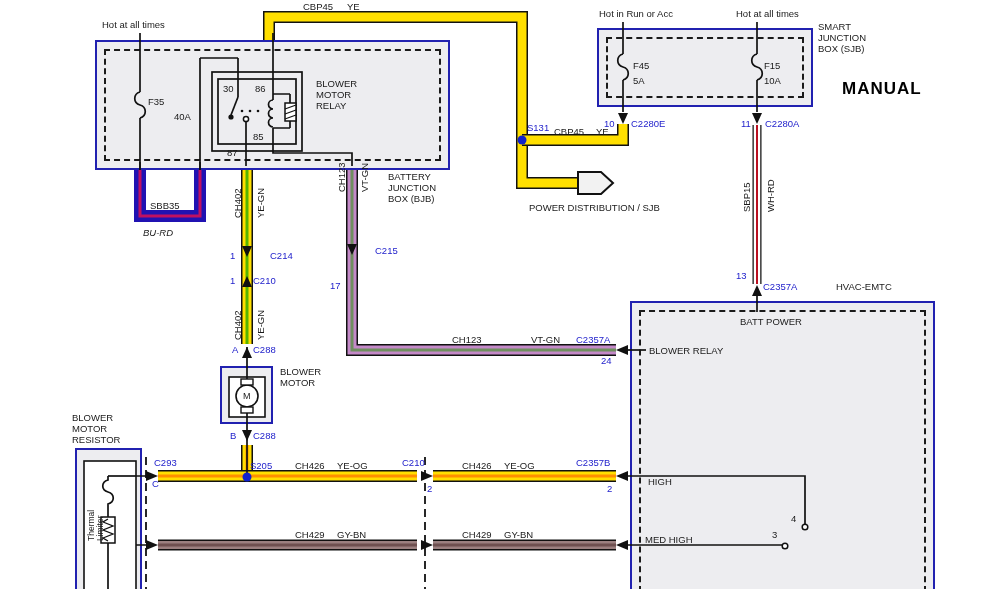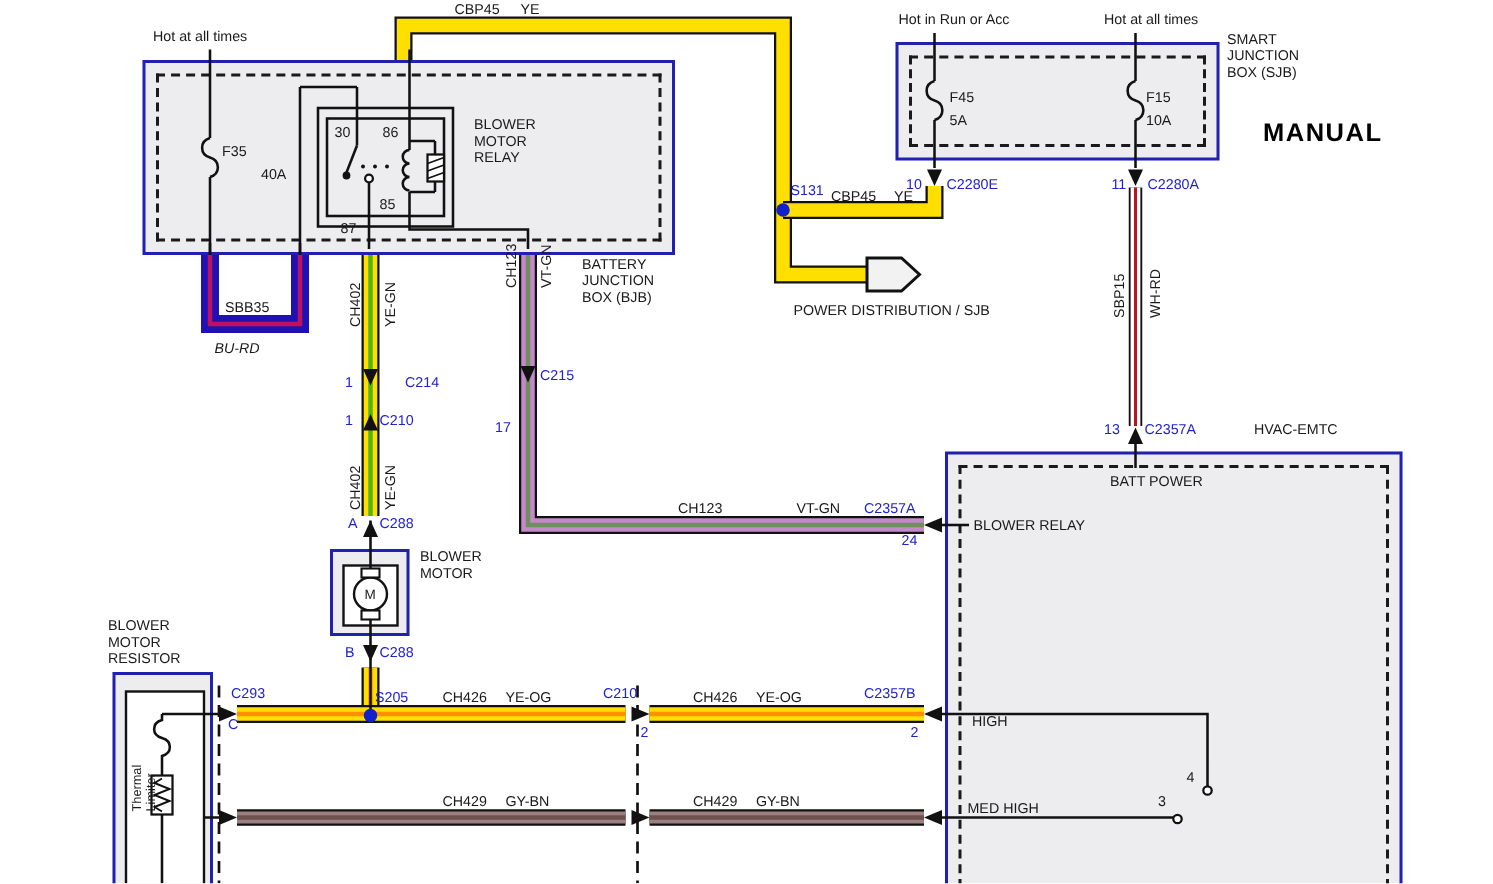--- a/index.html
+++ b/index.html
@@ -226,21 +226,21 @@
   <div class="manual" style="left:842px;top:79px;">MANUAL</div>
   <div class="lbl" style="left:633px;top:60px;">F45</div>
   <div class="lbl" style="left:633px;top:75px;">5A</div>
   <div class="lbl" style="left:764px;top:60px;">F15</div>
   <div class="lbl" style="left:764px;top:75px;">10A</div>
   <div class="lbl blue" style="left:741px;top:118px;">11</div>
   <div class="lbl blue" style="left:765px;top:118px;">C2280A</div>
 
   <div class="vt" style="left:742px;top:212px;">SBP15</div>
   <div class="vt" style="left:766px;top:212px;">WH-RD</div>
-  <div class="lbl blue" style="left:736px;top:281px;text-align:center;">13</div>
+  <div class="lbl blue" style="left:736px;top:270px;text-align:center;">13</div>
   <div class="lbl blue" style="left:763px;top:281px;">C2357A</div>
 
   <div class="lbl" style="left:836px;top:281px;text-align:center;">HVAC-EMTC</div>
   <div class="lbl" style="left:740px;top:316px;">BATT POWER</div>
   <div class="lbl" style="left:649px;top:345px;">BLOWER RELAY</div>
   <div class="lbl" style="left:648px;top:460px;margin-top:16px;">HIGH</div>
   <div class="lbl" style="left:645px;top:534px;">MED HIGH</div>
   <div class="lbl" style="left:791px;top:513px;">4</div>
   <div class="lbl" style="left:772px;top:529px;">3</div>
 
@@ -259,21 +259,21 @@
 
   <div class="lbl" style="left:280px;top:366px;">
     <div>BLOWER</div>
     <div>MOTOR</div>
   </div>
   <div class="lbl" style="left:243px;top:391px;font-size:9px;">M</div>
 
   <div class="vt" style="left:337px;top:192px;">CH123</div>
   <div class="vt" style="left:360px;top:192px;">VT-GN</div>
   <div class="lbl blue" style="left:330px;top:245px;margin-top:35px;">17</div>
-  <div class="lbl blue" style="left:360px;top:245px;">C215</div>
+  <div class="lbl blue" style="left:375px;top:245px;">C215</div>
   <div class="lbl" style="left:452px;top:334px;">CH123</div>
   <div class="lbl" style="left:531px;top:334px;">VT-GN</div>
   <div class="lbl blue" style="left:576px;top:334px;">C2357A</div>
   <div class="lbl blue" style="left:601px;top:355px;">24</div>
 
   <div class="lbl" style="left:72px;top:412px;">
     <div>BLOWER</div>
     <div>MOTOR</div>
     <div>RESISTOR</div>
   </div>

